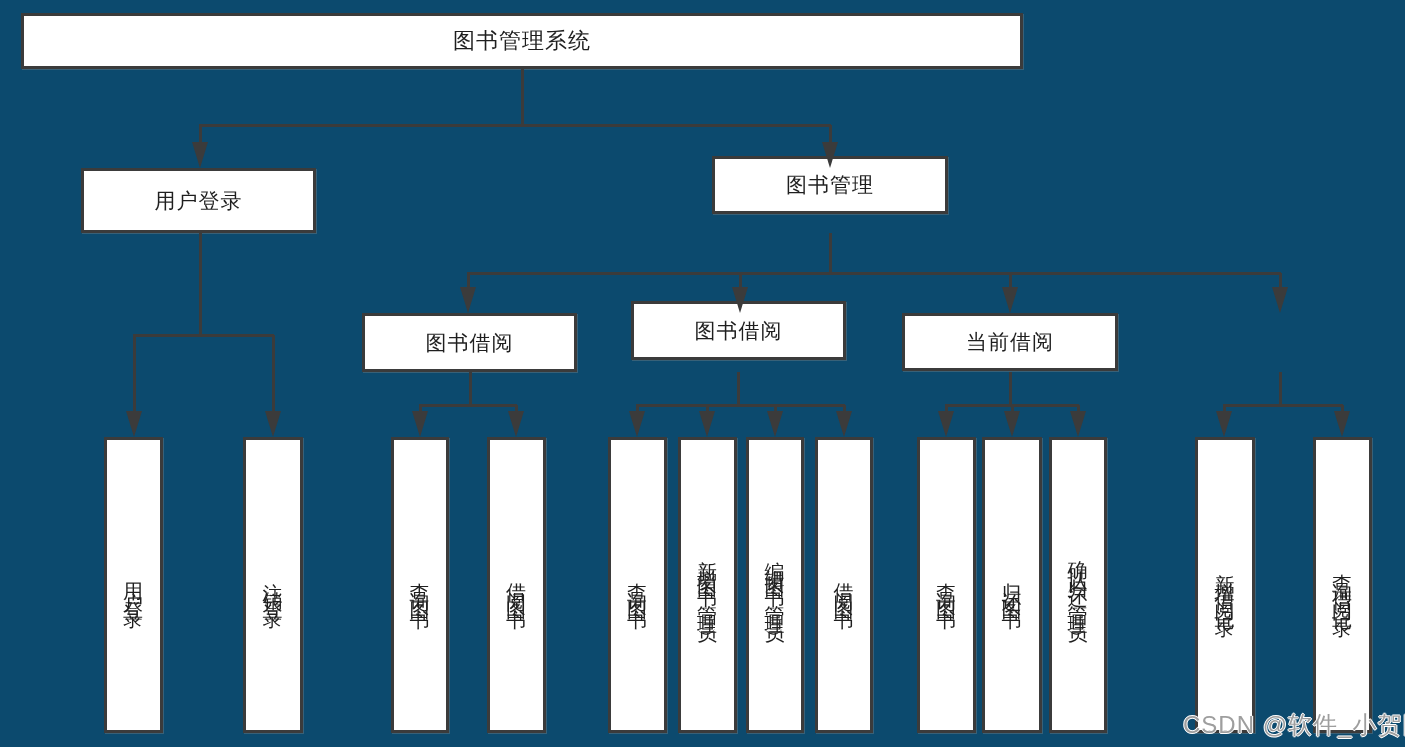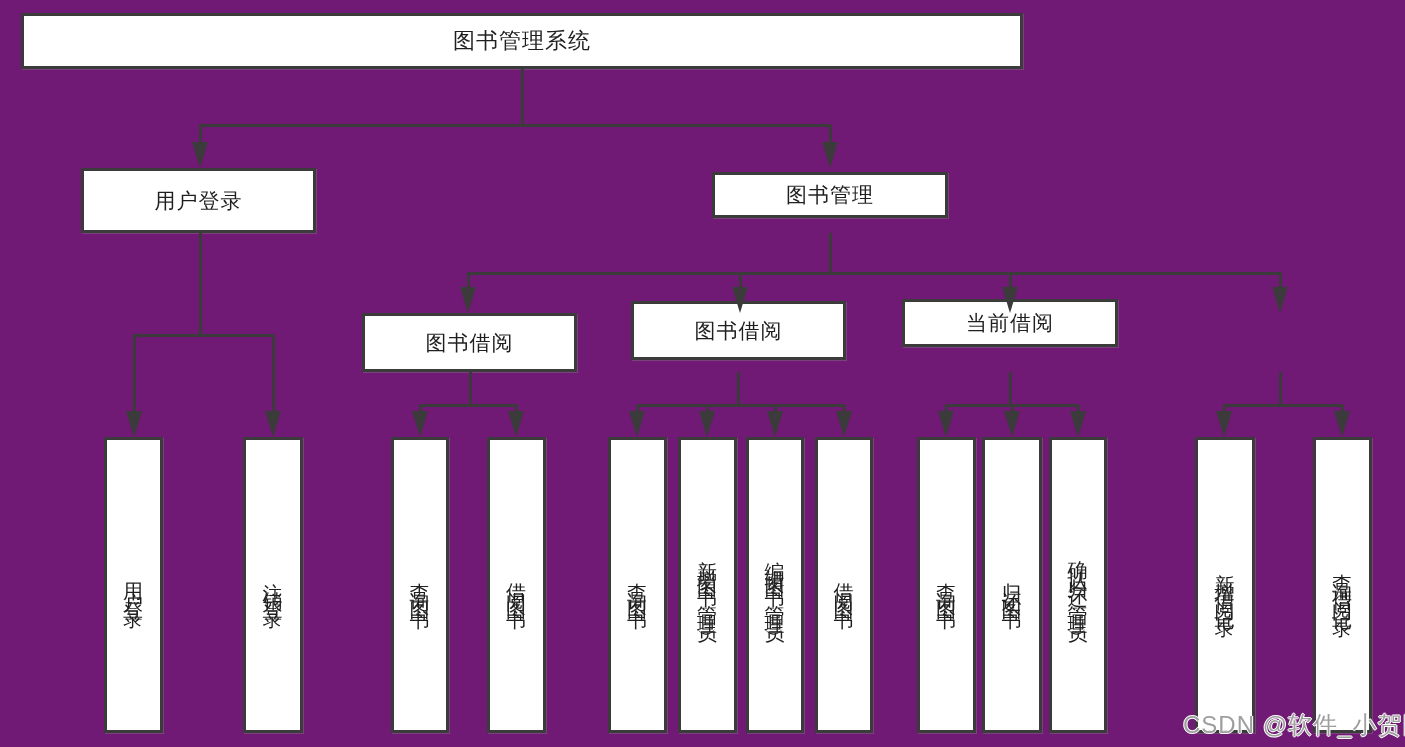--- a/index.html
+++ b/index.html
@@ -1,17 +1,17 @@
 <!DOCTYPE html>
 <html><head>
 <meta charset="utf-8">
 <style>
   html,body{margin:0;padding:0;background:#ffffff;}
   #stage{
-    position:relative;width:1405px;height:747px;background:#701a75;
+    position:relative;width:1405px;height:747px;background:#0c4a6e;
     font-family:"Liberation Sans","DejaVu Sans",sans-serif;overflow:hidden;
   }
   .box{
     position:absolute;box-sizing:border-box;background:#ffffff;
     border:3px solid #3b3b3b;color:#1f1f1f;
     display:flex;align-items:center;justify-content:center;
     box-shadow:1px 1px 0 rgba(140,140,140,.35);
   }
   .box.h{font-size:21px;letter-spacing:1px;white-space:nowrap;}
   .box.root{font-size:22px;}
@@ -33,25 +33,25 @@
   }
 </style>
 </head>
 <body>
 
 <div id="stage">
 
   <div class="box h root" style="left:21px;top:13px;width:1002px;height:56px">图书管理系统</div>
 
   <div class="box h" style="left:81px;top:168px;width:235px;height:65px">用户登录</div>
-  <div class="box h" style="left:712px;top:172px;width:236px;height:46px">图书管理</div>
+  <div class="box h" style="left:712px;top:156px;width:236px;height:58px">图书管理</div>
 
   <div class="box h" style="left:362px;top:313px;width:215px;height:59px">图书借阅</div>
   <div class="box h" style="left:631px;top:301px;width:215px;height:59px">图书借阅</div>
-  <div class="box h" style="left:902px;top:299px;width:216px;height:48px">当前借阅</div>
+  <div class="box h" style="left:902px;top:313px;width:216px;height:58px">当前借阅</div>
 
   <div class="box v" style="left:104px;top:437px;width:59px;height:296px">用户登录</div>
   <div class="box v" style="left:243px;top:437px;width:60px;height:296px">注销登录</div>
 
   <div class="box v" style="left:391px;top:437px;width:58px;height:296px">查询图书</div>
   <div class="box v" style="left:487px;top:437px;width:59px;height:296px">借阅图书</div>
 
   <div class="box v" style="left:608px;top:437px;width:59px;height:296px">查询图书</div>
   <div class="box v" style="left:678px;top:437px;width:59px;height:296px">新增图书（管理员）</div>
   <div class="box v" style="left:746px;top:437px;width:58px;height:296px">编辑图书（管理员）</div>

